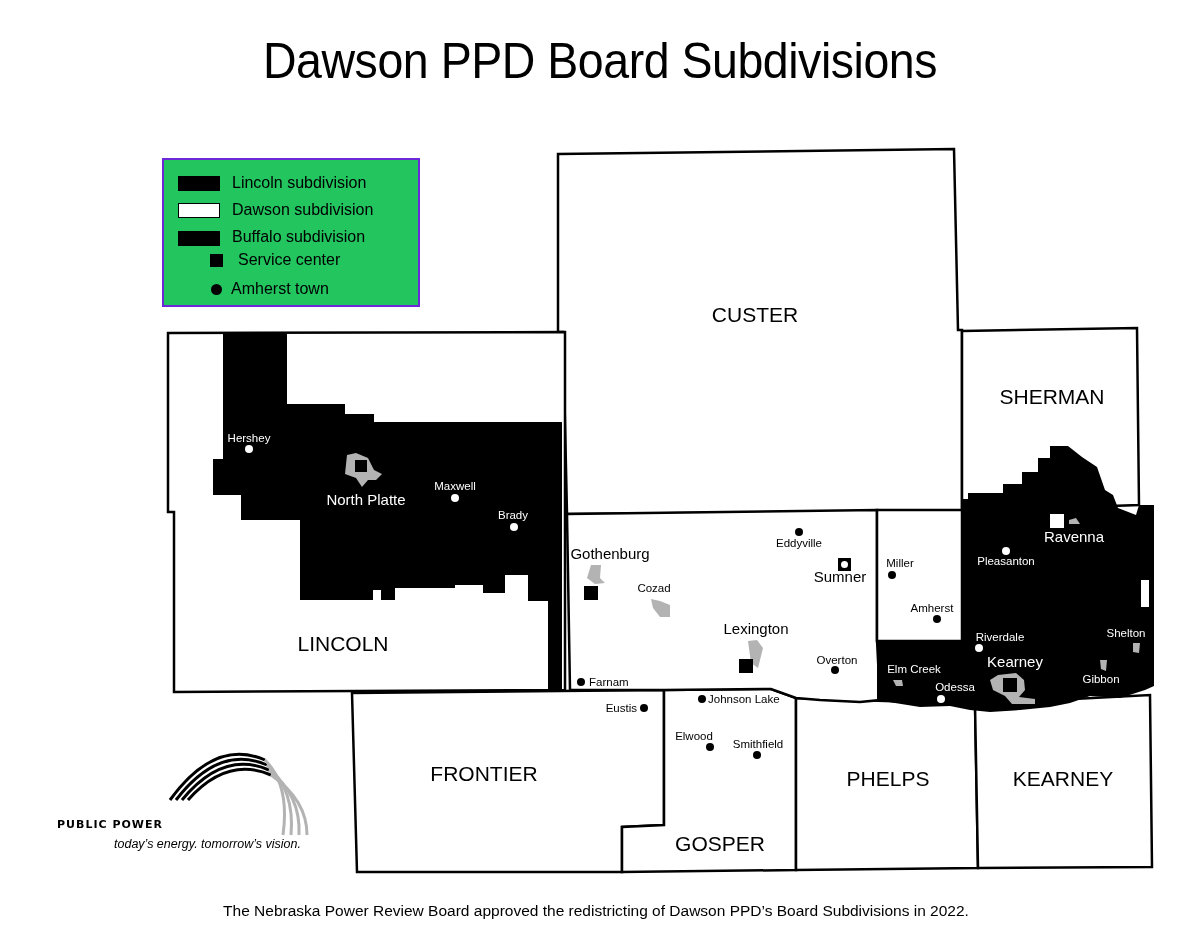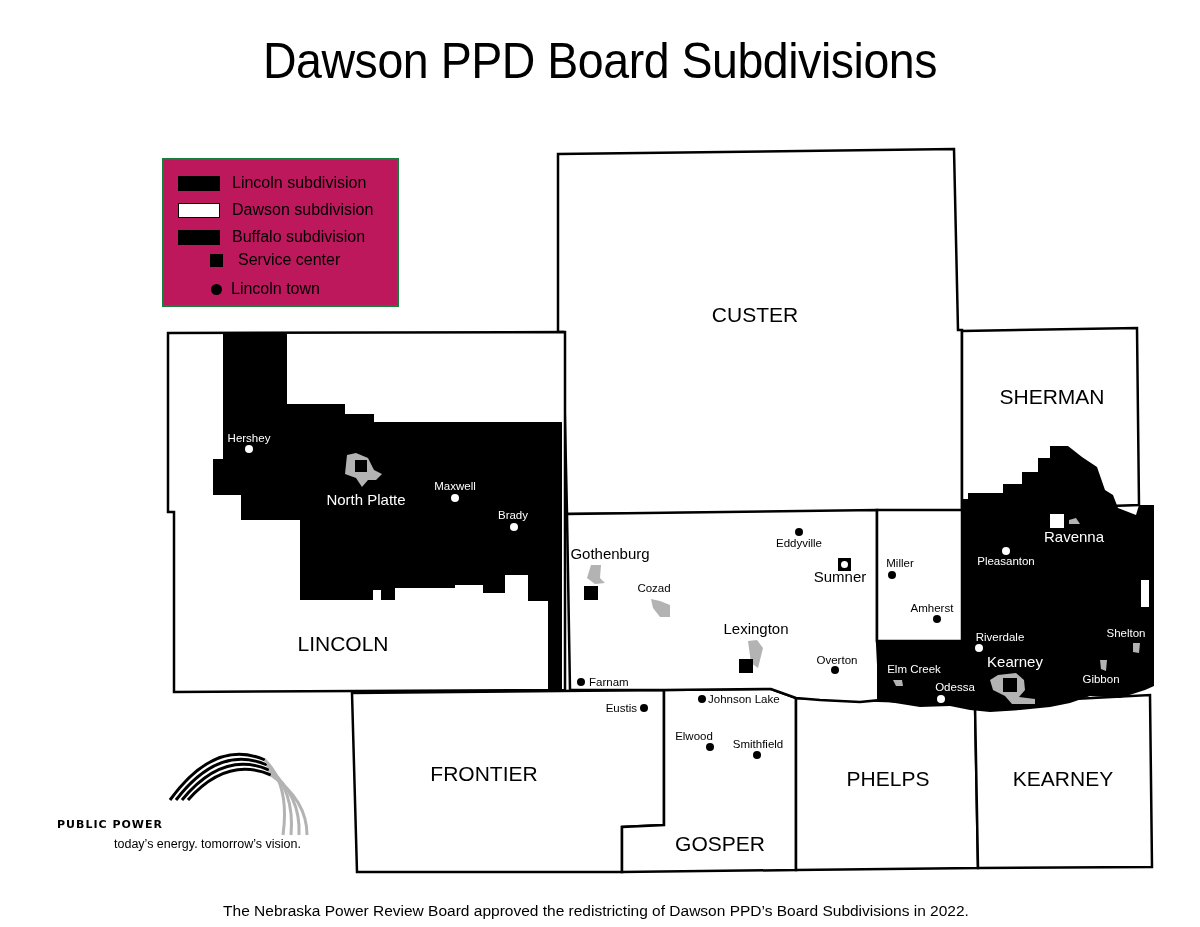--- a/index.html
+++ b/index.html
@@ -4,29 +4,29 @@
 <style>
   html,body{margin:0;padding:0;background:#fff;}
   body{width:1200px;height:927px;position:relative;overflow:hidden;font-family:"Liberation Sans",sans-serif;color:#000;}
   .title{position:absolute;left:0;top:32px;width:1200px;text-align:center;font-size:50px;font-family:"Liberation Sans",sans-serif;letter-spacing:-0.5px;transform:scaleX(0.93);}
   svg.map{position:absolute;left:0;top:0;}
   .county-label{font-family:"Liberation Sans",sans-serif;font-size:21px;fill:#000;}
   .town-w{font-family:"Liberation Sans",sans-serif;font-size:11.5px;fill:#fff;}
   .town-b{font-family:"Liberation Sans",sans-serif;font-size:11.5px;fill:#000;}
   .city-w{font-family:"Liberation Sans",sans-serif;font-size:15px;fill:#fff;}
   .city-b{font-family:"Liberation Sans",sans-serif;font-size:15px;fill:#000;}
-  .legend{position:absolute;left:162px;top:158px;width:237px;height:149px;border:2px solid #15803d;box-sizing:border-box;background:#be185d;}
+  .legend{position:absolute;left:162px;top:158px;width:258px;height:149px;border:2px solid #6d28d9;box-sizing:border-box;background:#22c55e;}
   .legend-row{position:absolute;left:0;display:flex;align-items:center;font-size:16px;}
   .swatch{width:42px;height:15px;box-sizing:border-box;border:1px solid #000;margin-left:14px;margin-right:12px;}
   .sq{width:13px;height:13px;background:#000;margin-left:46px;margin-right:8px;}
   .dot{width:11px;height:11px;border-radius:50%;background:#000;margin-left:47px;margin-right:9px;}
   .logo{position:absolute;left:55px;top:740px;width:280px;height:120px;}
   .logo-word{position:absolute;left:2px;top:54px;font-family:"DejaVu Sans",sans-serif;font-weight:bold;font-size:22px;letter-spacing:23px;}
   .logo-sub{position:absolute;left:2px;top:78px;font-family:"DejaVu Sans",sans-serif;font-weight:bold;font-size:11px;letter-spacing:1px;}
-  .logo-tag{position:absolute;left:59px;top:97px;font-family:"Liberation Sans",sans-serif;font-size:12.5px;}
+  .logo-tag{position:absolute;left:59px;top:97px;font-family:"Liberation Sans",sans-serif;font-style:italic;font-size:12.5px;}
   .footer{position:absolute;left:0;top:886px;width:1192px;text-align:center;font-size:15.5px;margin-top:16px;}
 </style>
 </head>
 <body>
 
 <div class="title">Dawson PPD Board Subdivisions</div>
 
 <svg class="map" width="1200" height="927" viewBox="0 0 1200 927">
 
   <g fill="#fff" stroke="#000" stroke-width="2.5">
@@ -133,31 +133,31 @@
 
 <div class="legend">
   <div class="legend-row" style="top:14px;">
     <div class="swatch" style="background:#000;"></div>
     <span>Lincoln subdivision</span>
   </div>
   <div class="legend-row" style="top:41px;">
     <div class="swatch" style="background:#fff;"></div>
     <span>Dawson subdivision</span>
   </div>
-  <div class="legend-row" style="top:68px;">
+  <div class="legend-row" style="top:68px;align-items:flex-end;">
     <div class="swatch" style="background:#000;"></div>
     <span>Buffalo subdivision</span>
   </div>
   <div class="legend-row" style="top:91px;gap:7px;">
     <div class="sq"></div>
     <span>Service center</span>
   </div>
   <div class="legend-row" style="top:120px;">
     <div class="dot"></div>
-    <span>Lincoln town</span>
+    <span>Amherst town</span>
   </div>
 </div>
 
 <div class="logo">
   <svg width="280" height="100" style="position:absolute;left:0;top:0;">
     <g fill="none" stroke-width="3">
       <path d="M115,60 Q160,-2 210,20" stroke="#000"></path>
       <path d="M121,60 Q164,4 212,25" stroke="#000"></path>
       <path d="M127,60 Q168,10 214,30" stroke="#000"></path>
       <path d="M133,60 Q172,16 216,35" stroke="#000"></path>

